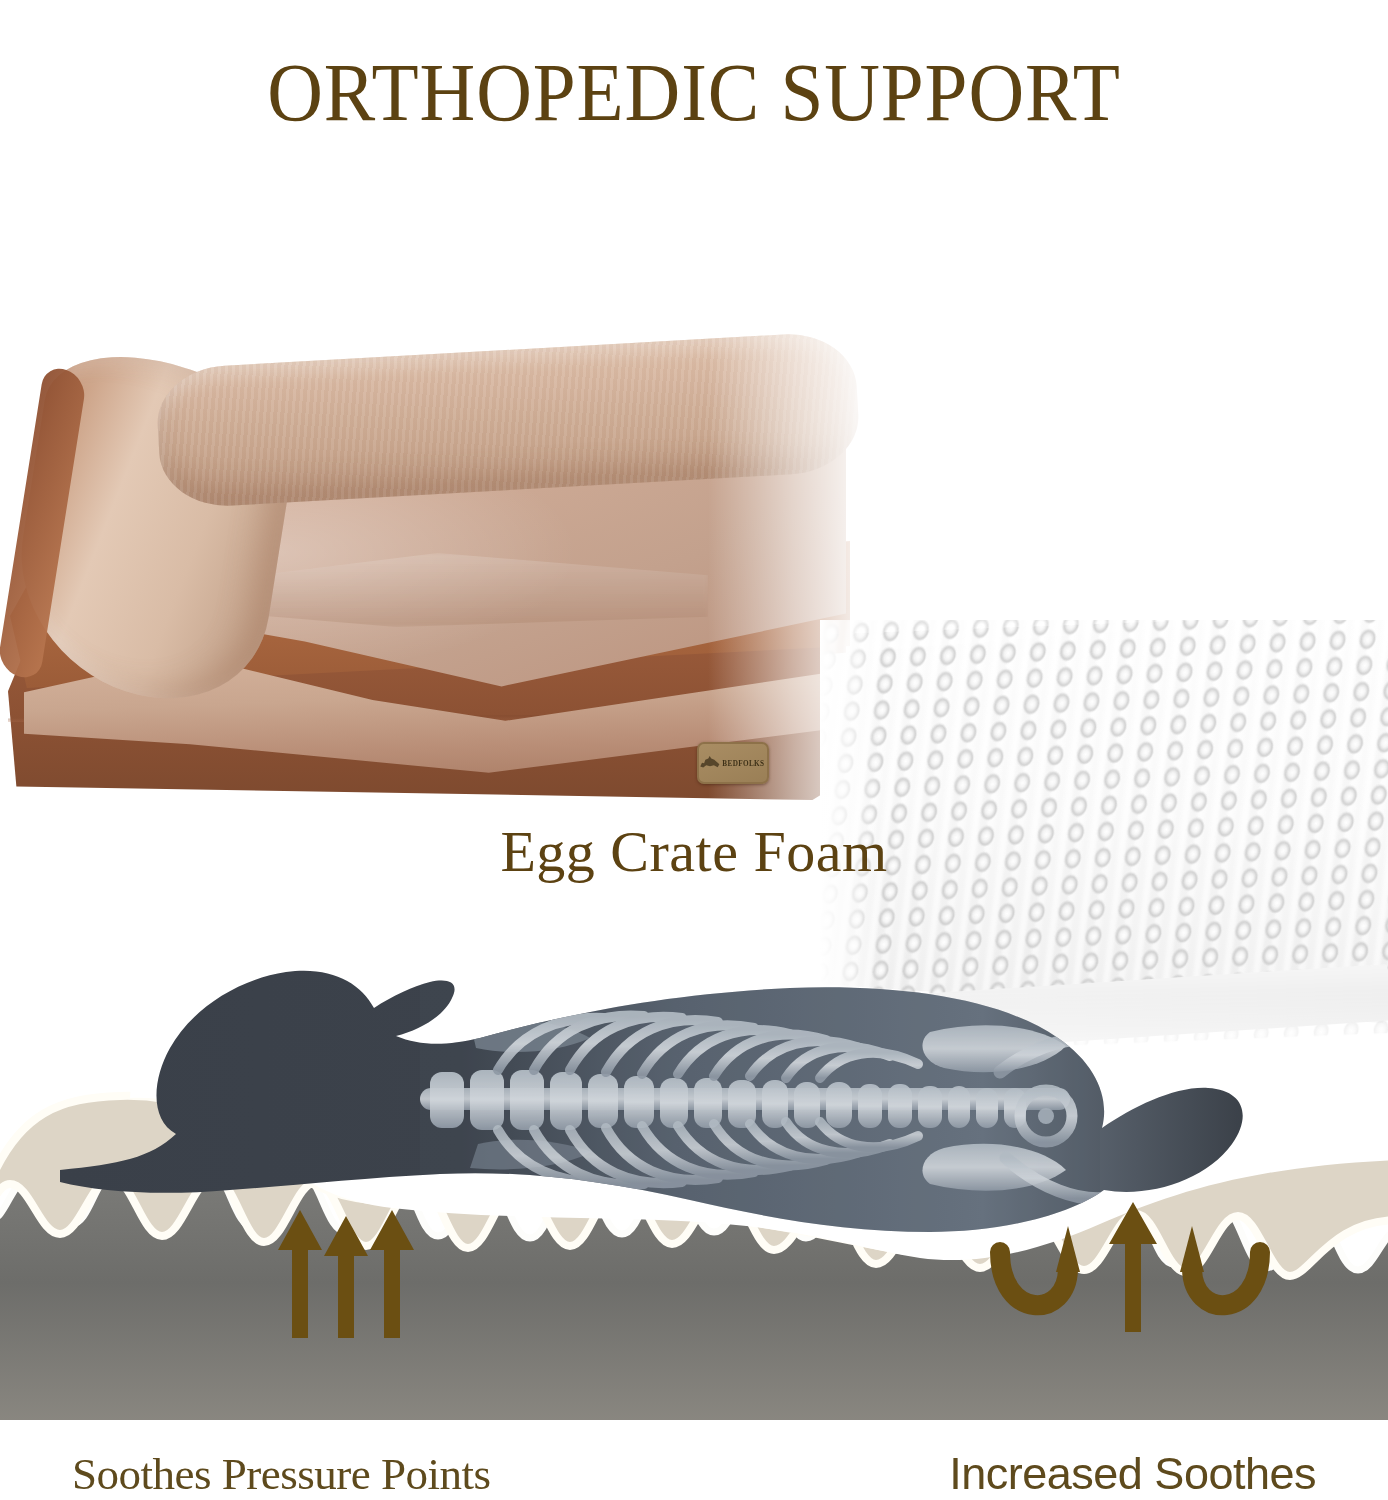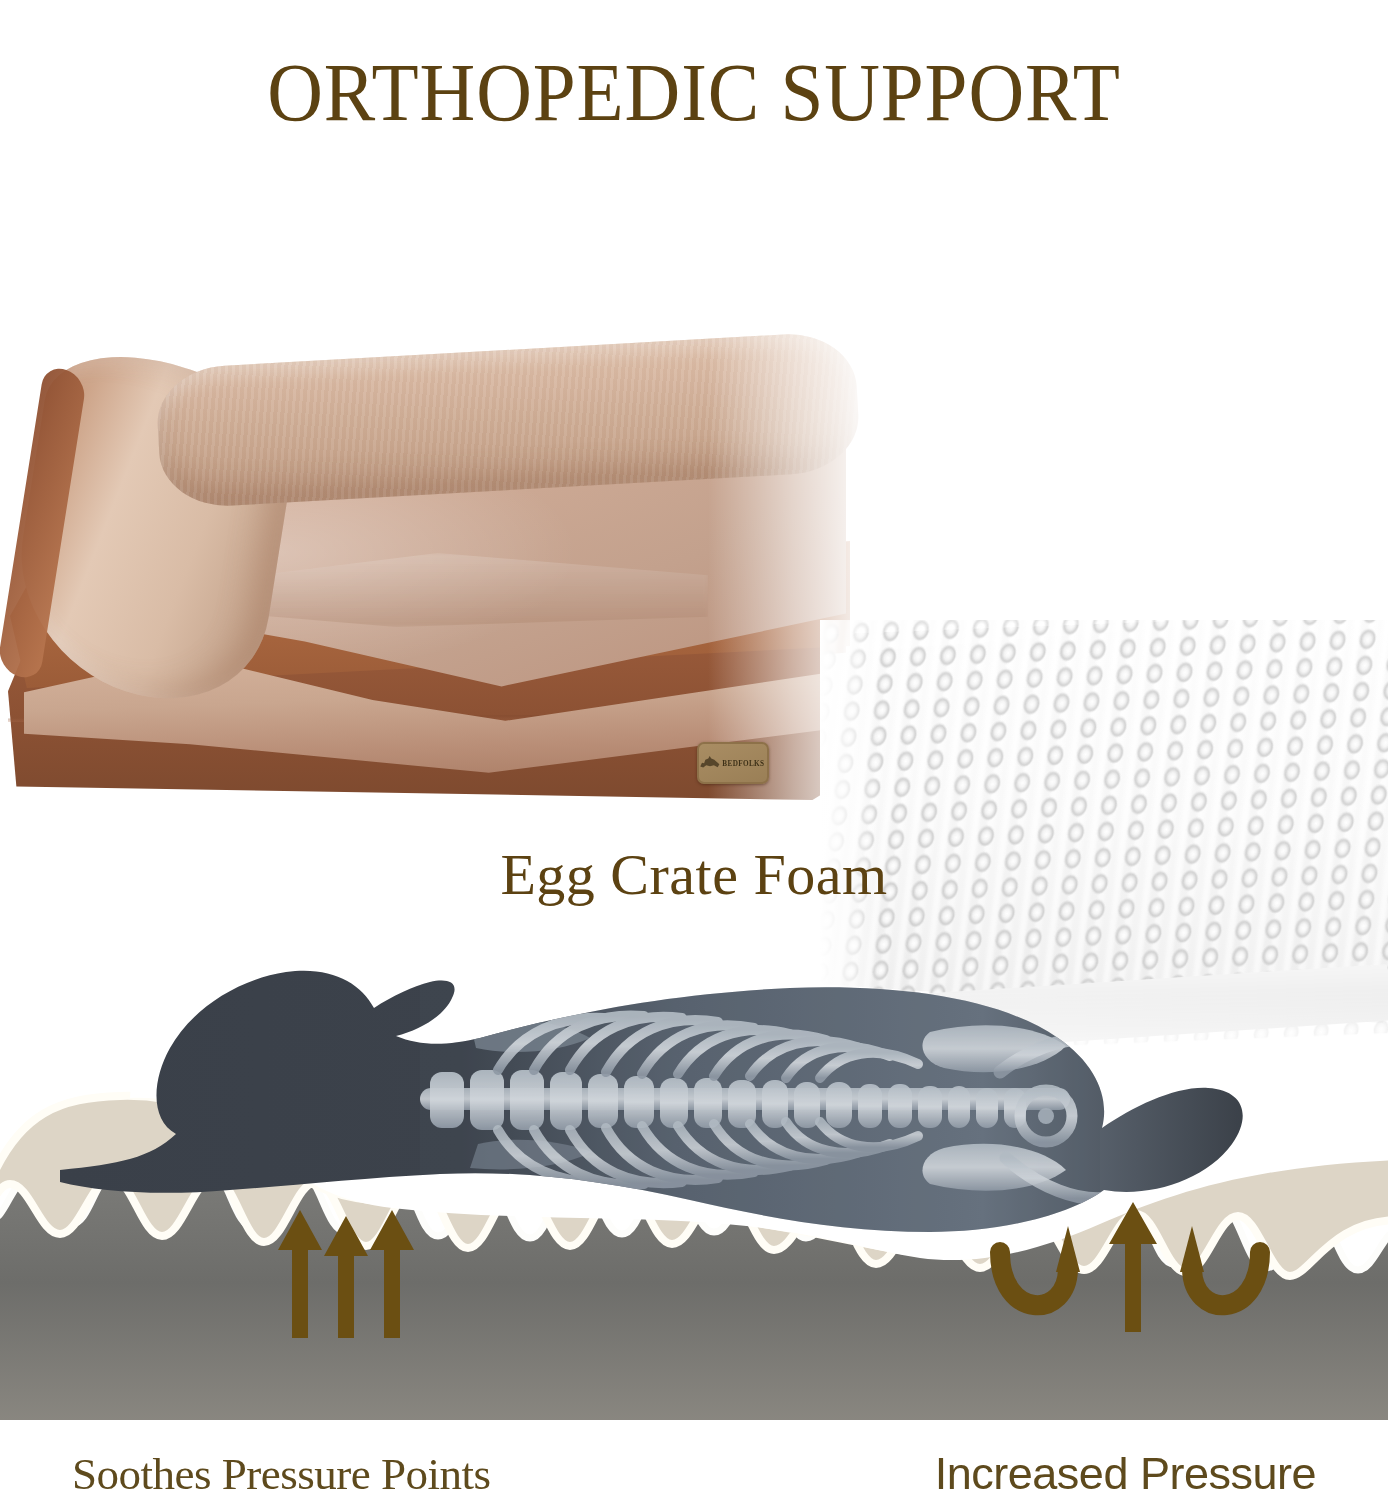--- a/index.html
+++ b/index.html
@@ -181,21 +181,20 @@
     background:linear-gradient(0deg,#ffffff 0%, rgba(255,255,255,.4) 65%, rgba(255,255,255,0) 100%);
   }
 
   
   .caption-foam{
     position:absolute; left:0; top:818px; width:1388px;
     text-align:center;
     font-family:"Liberation Serif", serif;
     font-size:58px; color:#5c4212; font-weight:400;
     letter-spacing:.5px;
-    margin-top:23px;
   }
 
   
   .panel-diagram{
     position:absolute; left:0; top:920px; width:1388px; height:500px;
   }
   .diagram-svg{ position:absolute; left:0; top:0; width:1388px; height:500px; }
 
   
   .caption-row{
@@ -465,14 +464,14 @@
       <path fill="#6b4f12" d="M 1125,412 L 1125,324 L 1109,324 L 1133,282 L 1157,324 L 1141,324 L 1141,412 Z"></path>
 
       <path fill="none" stroke="#6b4f12" stroke-width="20" stroke-linecap="round" d="M 1260,332 C 1260,400 1192,400 1192,348"></path>
       <path fill="#6b4f12" d="M 1180,352 L 1204,352 L 1192,306 Z"></path>
     </g>
   </svg>
 </div>
 
 <div class="caption-row">
   <div class="cap-left">Soothes Pressure Points</div>
-  <div class="cap-right">Increased Pressure</div>
+  <div class="cap-right">Increased Soothes</div>
 </div>
 
 </body></html>

